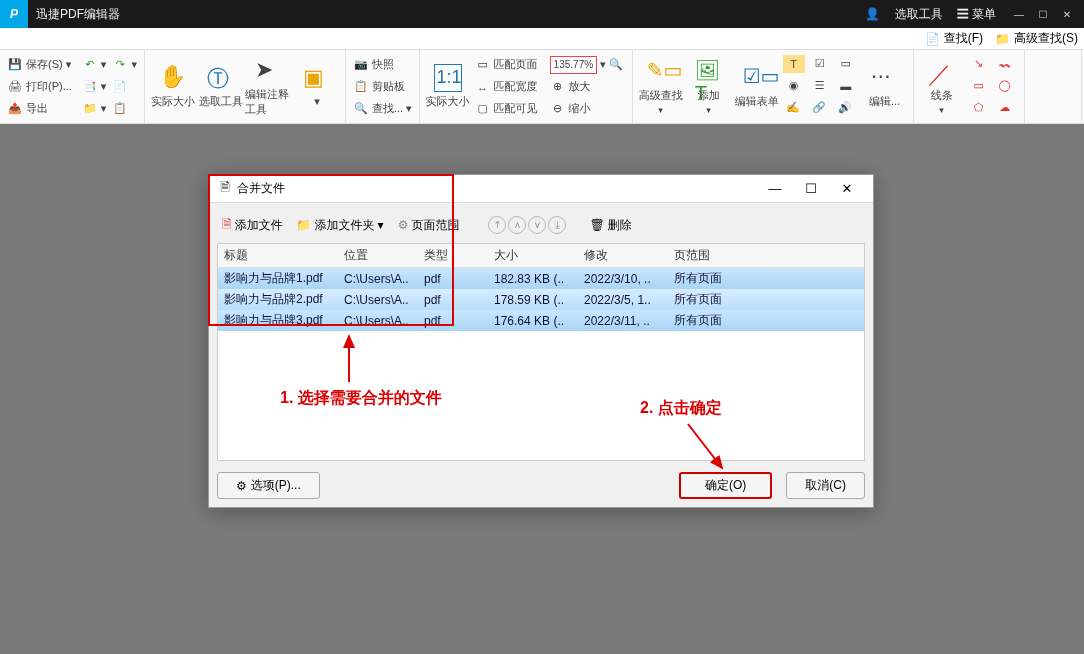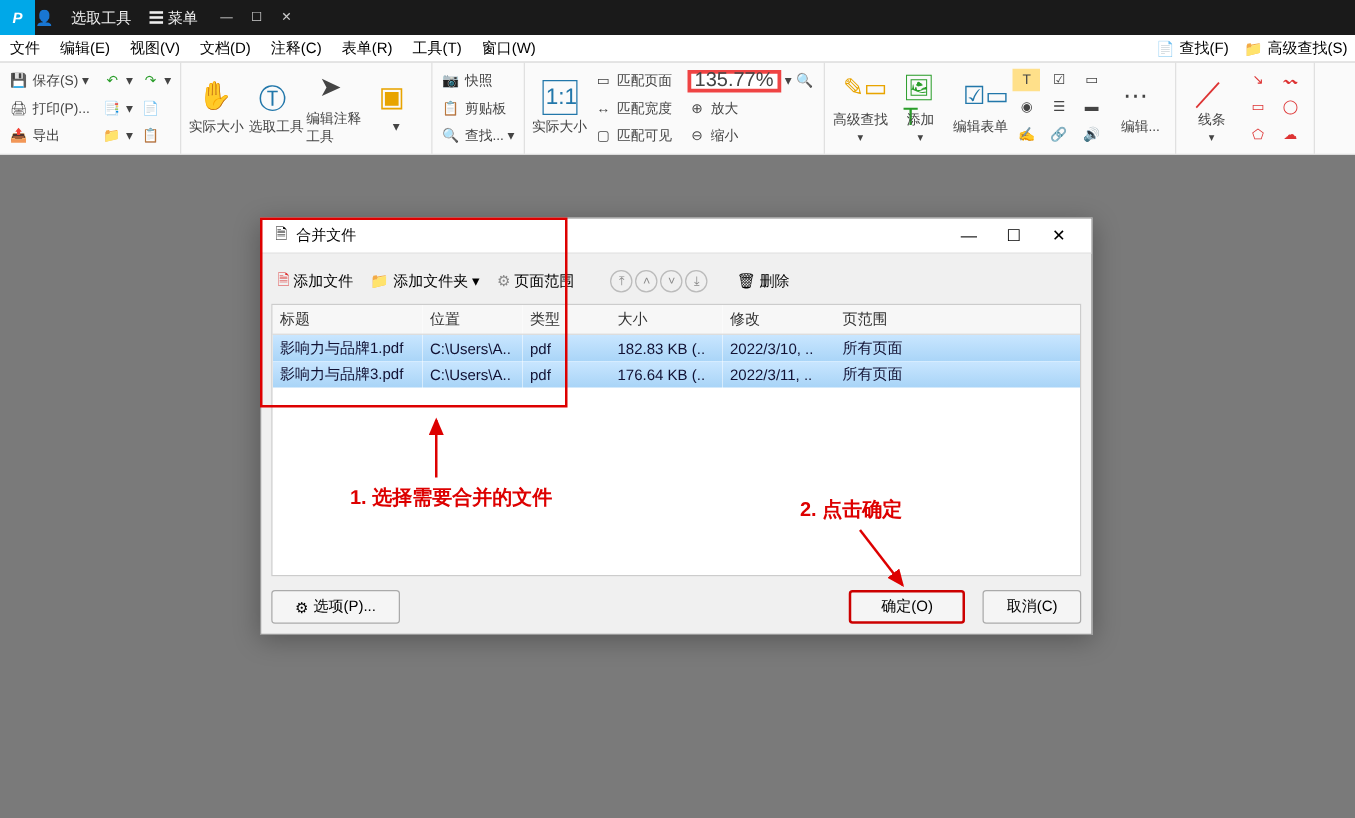--- a/index.html
+++ b/index.html
@@ -21,21 +21,21 @@
 .menu-right-item { display: flex; align-items: center; padding: 0 6px; gap: 3px; cursor: pointer; }
 
 
 .toolbar { background: #fafafa; height: 74px; display: flex; border-bottom: 1px solid #ddd; font-size: 11px; color: #444; }
 .tb-group { display: flex; align-items: center; border-right: 1px solid #e0e0e0; padding: 2px 4px; }
 .tb-bigbtn { display: flex; flex-direction: column; align-items: center; justify-content: center; width: 48px; height: 68px; cursor: pointer; gap: 2px;}
 .tb-bigbtn .ic { width: 28px; height: 28px; }
 .tb-stack { display: flex; flex-direction: column; gap: 2px; justify-content: center; }
 .tb-row { display: flex; align-items: center; gap: 3px; height: 20px; padding: 0 3px; cursor: pointer; white-space: nowrap; }
 .ic-sm { width: 16px; height: 16px; display: inline-flex; align-items: center; justify-content: center; }
-.tb-zoom { display: inline-flex; border: 3px solid #ef4444; height: 18px; align-items: center; font-size: 16px; padding: 0 3px; background: #fff; }
+.tb-zoom { display: inline-flex; border: 1px solid #ef4444; height: 18px; align-items: center; font-size: 10px; padding: 0 3px; background: #fff; }
 .tb-grid { display: grid; grid-template-columns: repeat(3, 24px); grid-template-rows: repeat(3, 20px); gap: 2px; align-content: center; padding: 2px;}
 .tb-grid2 { display: grid; grid-template-columns: repeat(2, 24px); grid-template-rows: repeat(3, 20px); gap: 2px; align-content: center; padding: 2px;}
 .tb-grid .ic-sm, .tb-grid2 .ic-sm { width:22px; height:18px; cursor:pointer; }
 
 
 .canvas { position: absolute; top: 124px; left: 0; right: 0; bottom: 0; background: #7a7a7a; }
 
 
 .dialog { position: absolute; left: 208px; top: 174px; width: 666px; height: 334px; background: #f0f0f0; border: 1px solid #999; box-shadow: 0 4px 20px rgba(0,0,0,0.3); }
 .dlg-title { height: 28px; display: flex; align-items: center; padding: 0 8px; font-size: 12px; background: #fff; border-bottom: 1px solid #e0e0e0;}
@@ -66,43 +66,34 @@
 
 
 .folder-ic { width: 28px; height: 22px; background: linear-gradient(#ffd966, #f4b400); border-radius: 2px; position: relative;}
 .folder-ic::before { content:""; position:absolute; top:-4px; left:0; width:12px; height:4px; background:#f4b400; border-radius: 2px 2px 0 0;}
 </style>
 </head>
 <body>
 
 <div class="titlebar">
   <div class="app-logo">P</div>
+  <div class="title-text">迅捷PDF编辑器</div>
   <div class="titlebar-right">
     <span>👤</span>
     <span>选取工具</span>
     <span>☰ <span>菜单</span></span>
     <div class="win-controls">
       <div class="win-btn">—</div>
       <div class="win-btn">☐</div>
       <div class="win-btn">✕</div>
     </div>
   </div>
 </div>
 
 <div class="menubar">
-  <div class="menubar-left">
-    <div class="menu-item">文件</div>
-    <div class="menu-item">编辑(E)</div>
-    <div class="menu-item">视图(V)</div>
-    <div class="menu-item">文档(D)</div>
-    <div class="menu-item">注释(C)</div>
-    <div class="menu-item">表单(R)</div>
-    <div class="menu-item">工具(T)</div>
-    <div class="menu-item">窗口(W)</div>
-  </div>
   <div class="menubar-right">
     <div class="menu-right-item">
         <span class="ic-sm">📄</span>
         <span>查找(F)</span>
       </div>
     <div class="menu-right-item">
         <span class="ic-sm">📁</span>
         <span>高级查找(S)</span>
       </div>
   </div>
@@ -311,20 +302,28 @@
           </thead>
         <tbody id="file-rows">
             <tr>
               <td>影响力与品牌1.pdf</td>
               <td>C:\Users\A..</td>
               <td>pdf</td>
               <td>182.83 KB (..</td>
               <td>2022/3/10, ..</td>
               <td>所有页面</td>
             </tr>
+            <tr class="alt">
+              <td>影响力与品牌2.pdf</td>
+              <td>C:\Users\A..</td>
+              <td>pdf</td>
+              <td>178.59 KB (..</td>
+              <td>2022/3/5, 1..</td>
+              <td>所有页面</td>
+            </tr>
             <tr>
               <td>影响力与品牌3.pdf</td>
               <td>C:\Users\A..</td>
               <td>pdf</td>
               <td>176.64 KB (..</td>
               <td>2022/3/11, ..</td>
               <td>所有页面</td>
             </tr>
           </tbody>
       </table>

